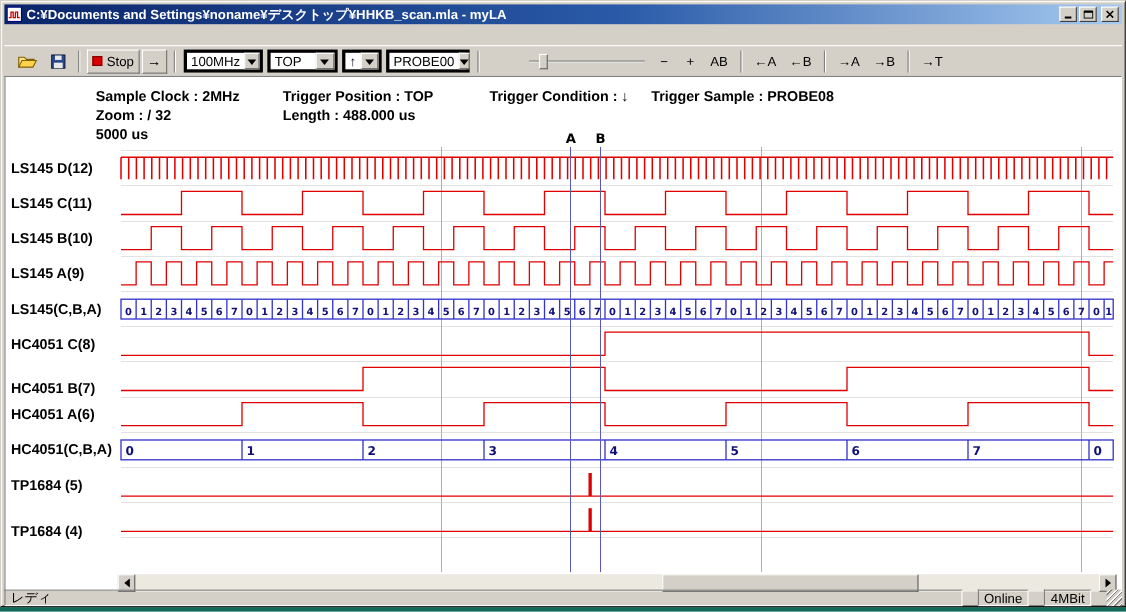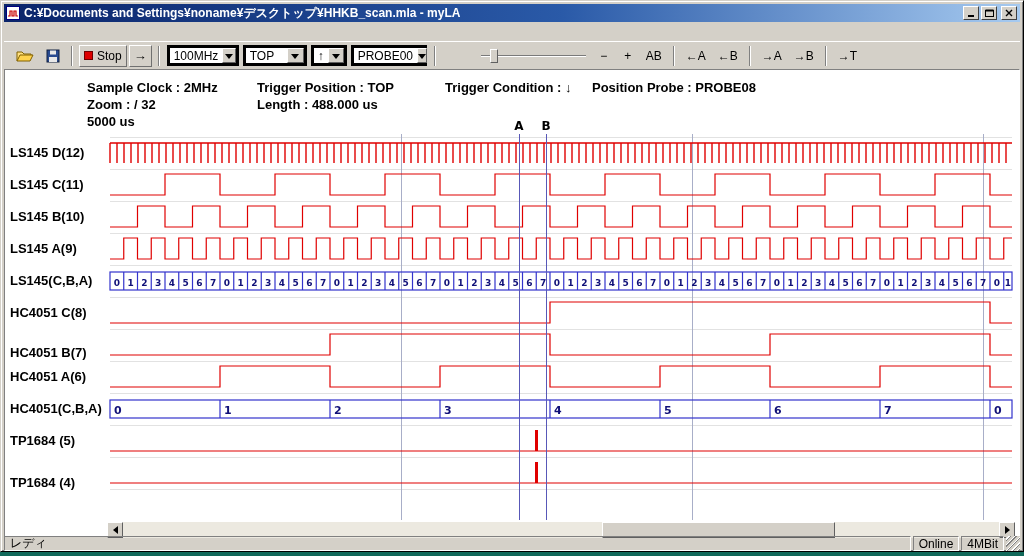--- a/index.html
+++ b/index.html
@@ -51,21 +51,21 @@
   
   .hscroll{position:absolute;left:102px;right:4px;top:452px;height:16px;background:#ece9e0}
   .sb-btn{position:absolute;top:0;width:16px;height:16px;background:#d4d0c8;border:1px solid;border-color:#fff #606060 #606060 #fff;
     display:flex;align-items:center;justify-content:center}
   .sb-btn.l{left:0}.sb-btn.r{right:0}
   .tri-left{width:0;height:0;border:4px solid transparent;border-right:5px solid #000;margin-left:-4px}
   .tri-right{width:0;height:0;border:4px solid transparent;border-left:5px solid #000;margin-right:-4px}
   .sb-thumb{position:absolute;left:495px;top:0;width:233px;height:16px;background:#d4d0c8;border:1px solid;border-color:#fff #606060 #606060 #fff}
 
   
-  .statusbar{position:absolute;left:3px;right:3px;top:535px;height:15px;display:flex;gap:2px;font-size:12px;color:#000;align-items:stretch}
+  .statusbar{position:absolute;left:3px;right:3px;top:535px;height:15px;display:flex;gap:14px;font-size:12px;color:#000;align-items:stretch}
   .panel{border:1px solid;border-color:#808080 #fff #fff #808080;display:flex;align-items:center;padding:0 5px;white-space:nowrap}
   .panel.main{flex:1}
   .grip{width:14px;background:repeating-linear-gradient(135deg,#d4d0c8 0 2px,#ffffff 2px 3px,#808080 3px 4px)}
 </style>
 </head>
 <body>
 
 <div class="window">
 
   <div class="titlebar">
@@ -160,21 +160,21 @@
     <button class="tbtn">→B</button>
     <span class="tsep"></span>
     <button class="tbtn">→T</button>
   </div>
 
   <div class="client">
     <div class="info">
       <span style="left:82px;top:10px">Sample Clock : 2MHz</span>
       <span style="left:252px;top:10px">Trigger Position : TOP</span>
       <span style="left:440px;top:10px">Trigger Condition : ↓</span>
-      <span style="left:587px;top:10px">Position Probe : PROBE08</span>
+      <span style="left:587px;top:10px">Trigger Sample : PROBE08</span>
       <span style="left:82px;top:27px">Zoom : /  32</span>
       <span style="left:252px;top:27px">Length : 488.000 us</span>
     </div>
     <div class="ruler-label">5000 us</div>
     <div id="labels">
         <div class="ch-label" style="top: 75px;">LS145 D(12)</div>
         <div class="ch-label" style="top: 107px;">LS145 C(11)</div>
         <div class="ch-label" style="top: 139px;">LS145 B(10)</div>
         <div class="ch-label" style="top: 171px;">LS145 A(9)</div>
         <div class="ch-label" style="top: 203px;">LS145(C,B,A)</div>

